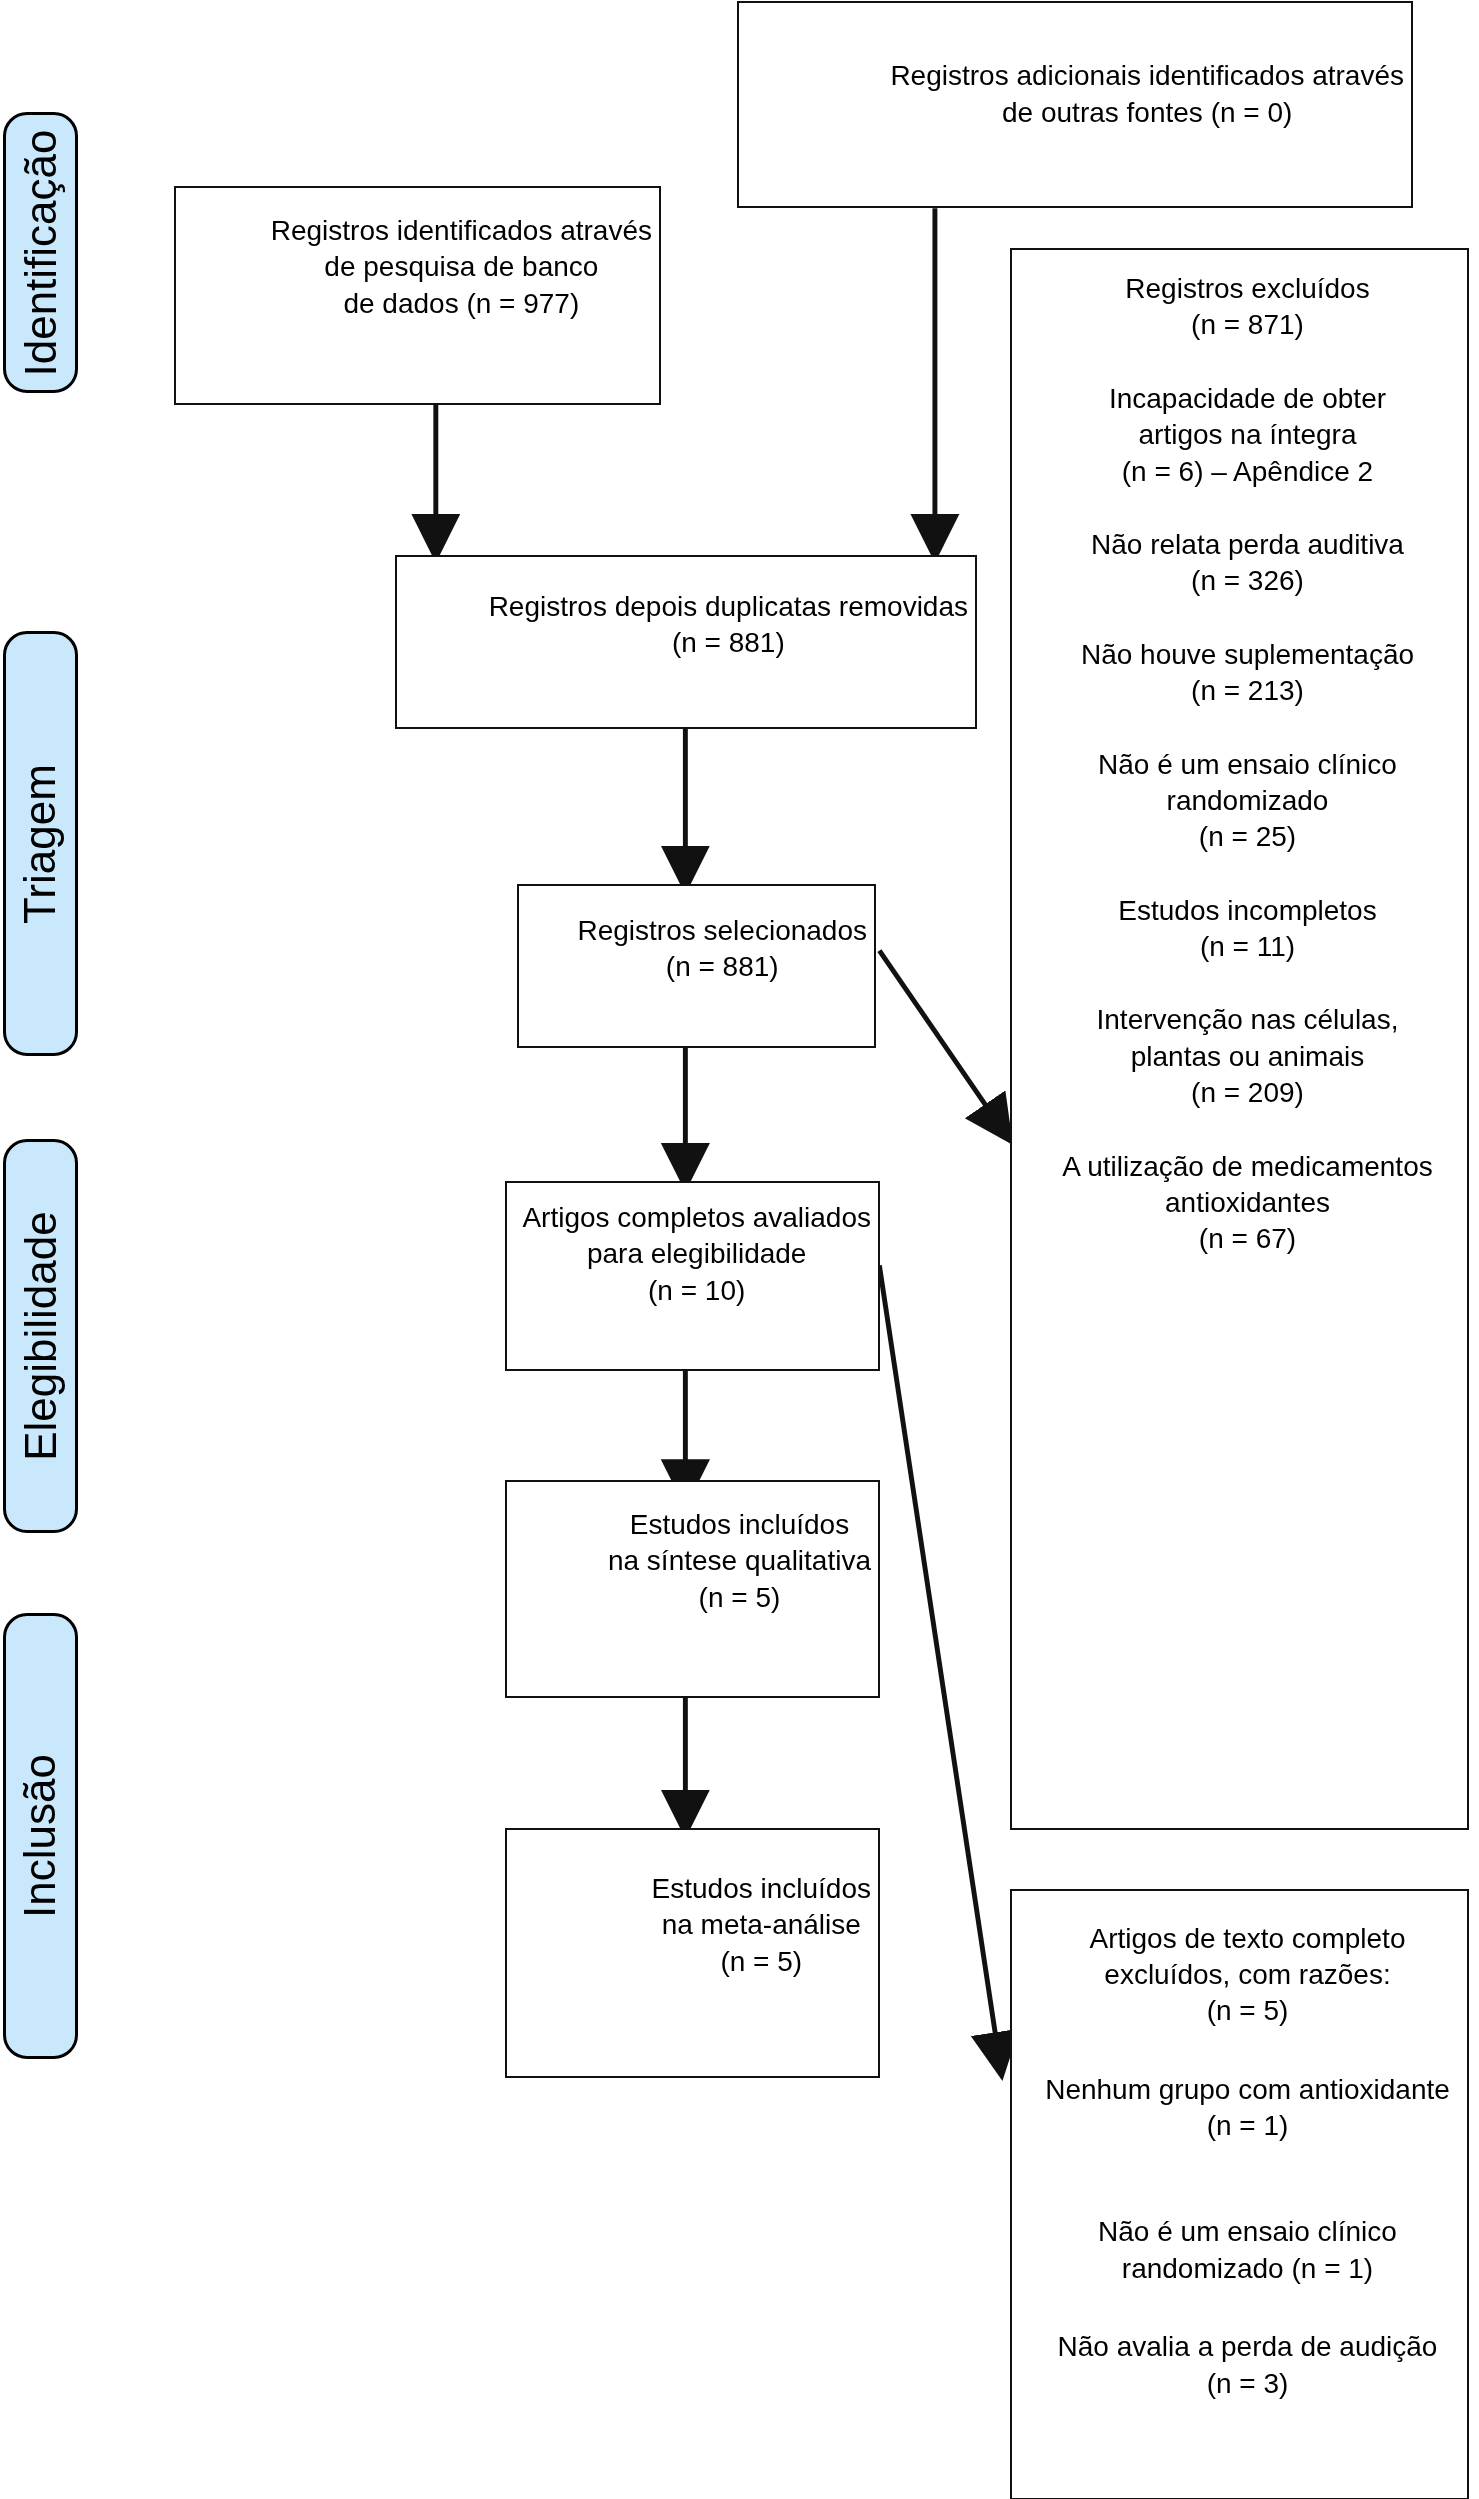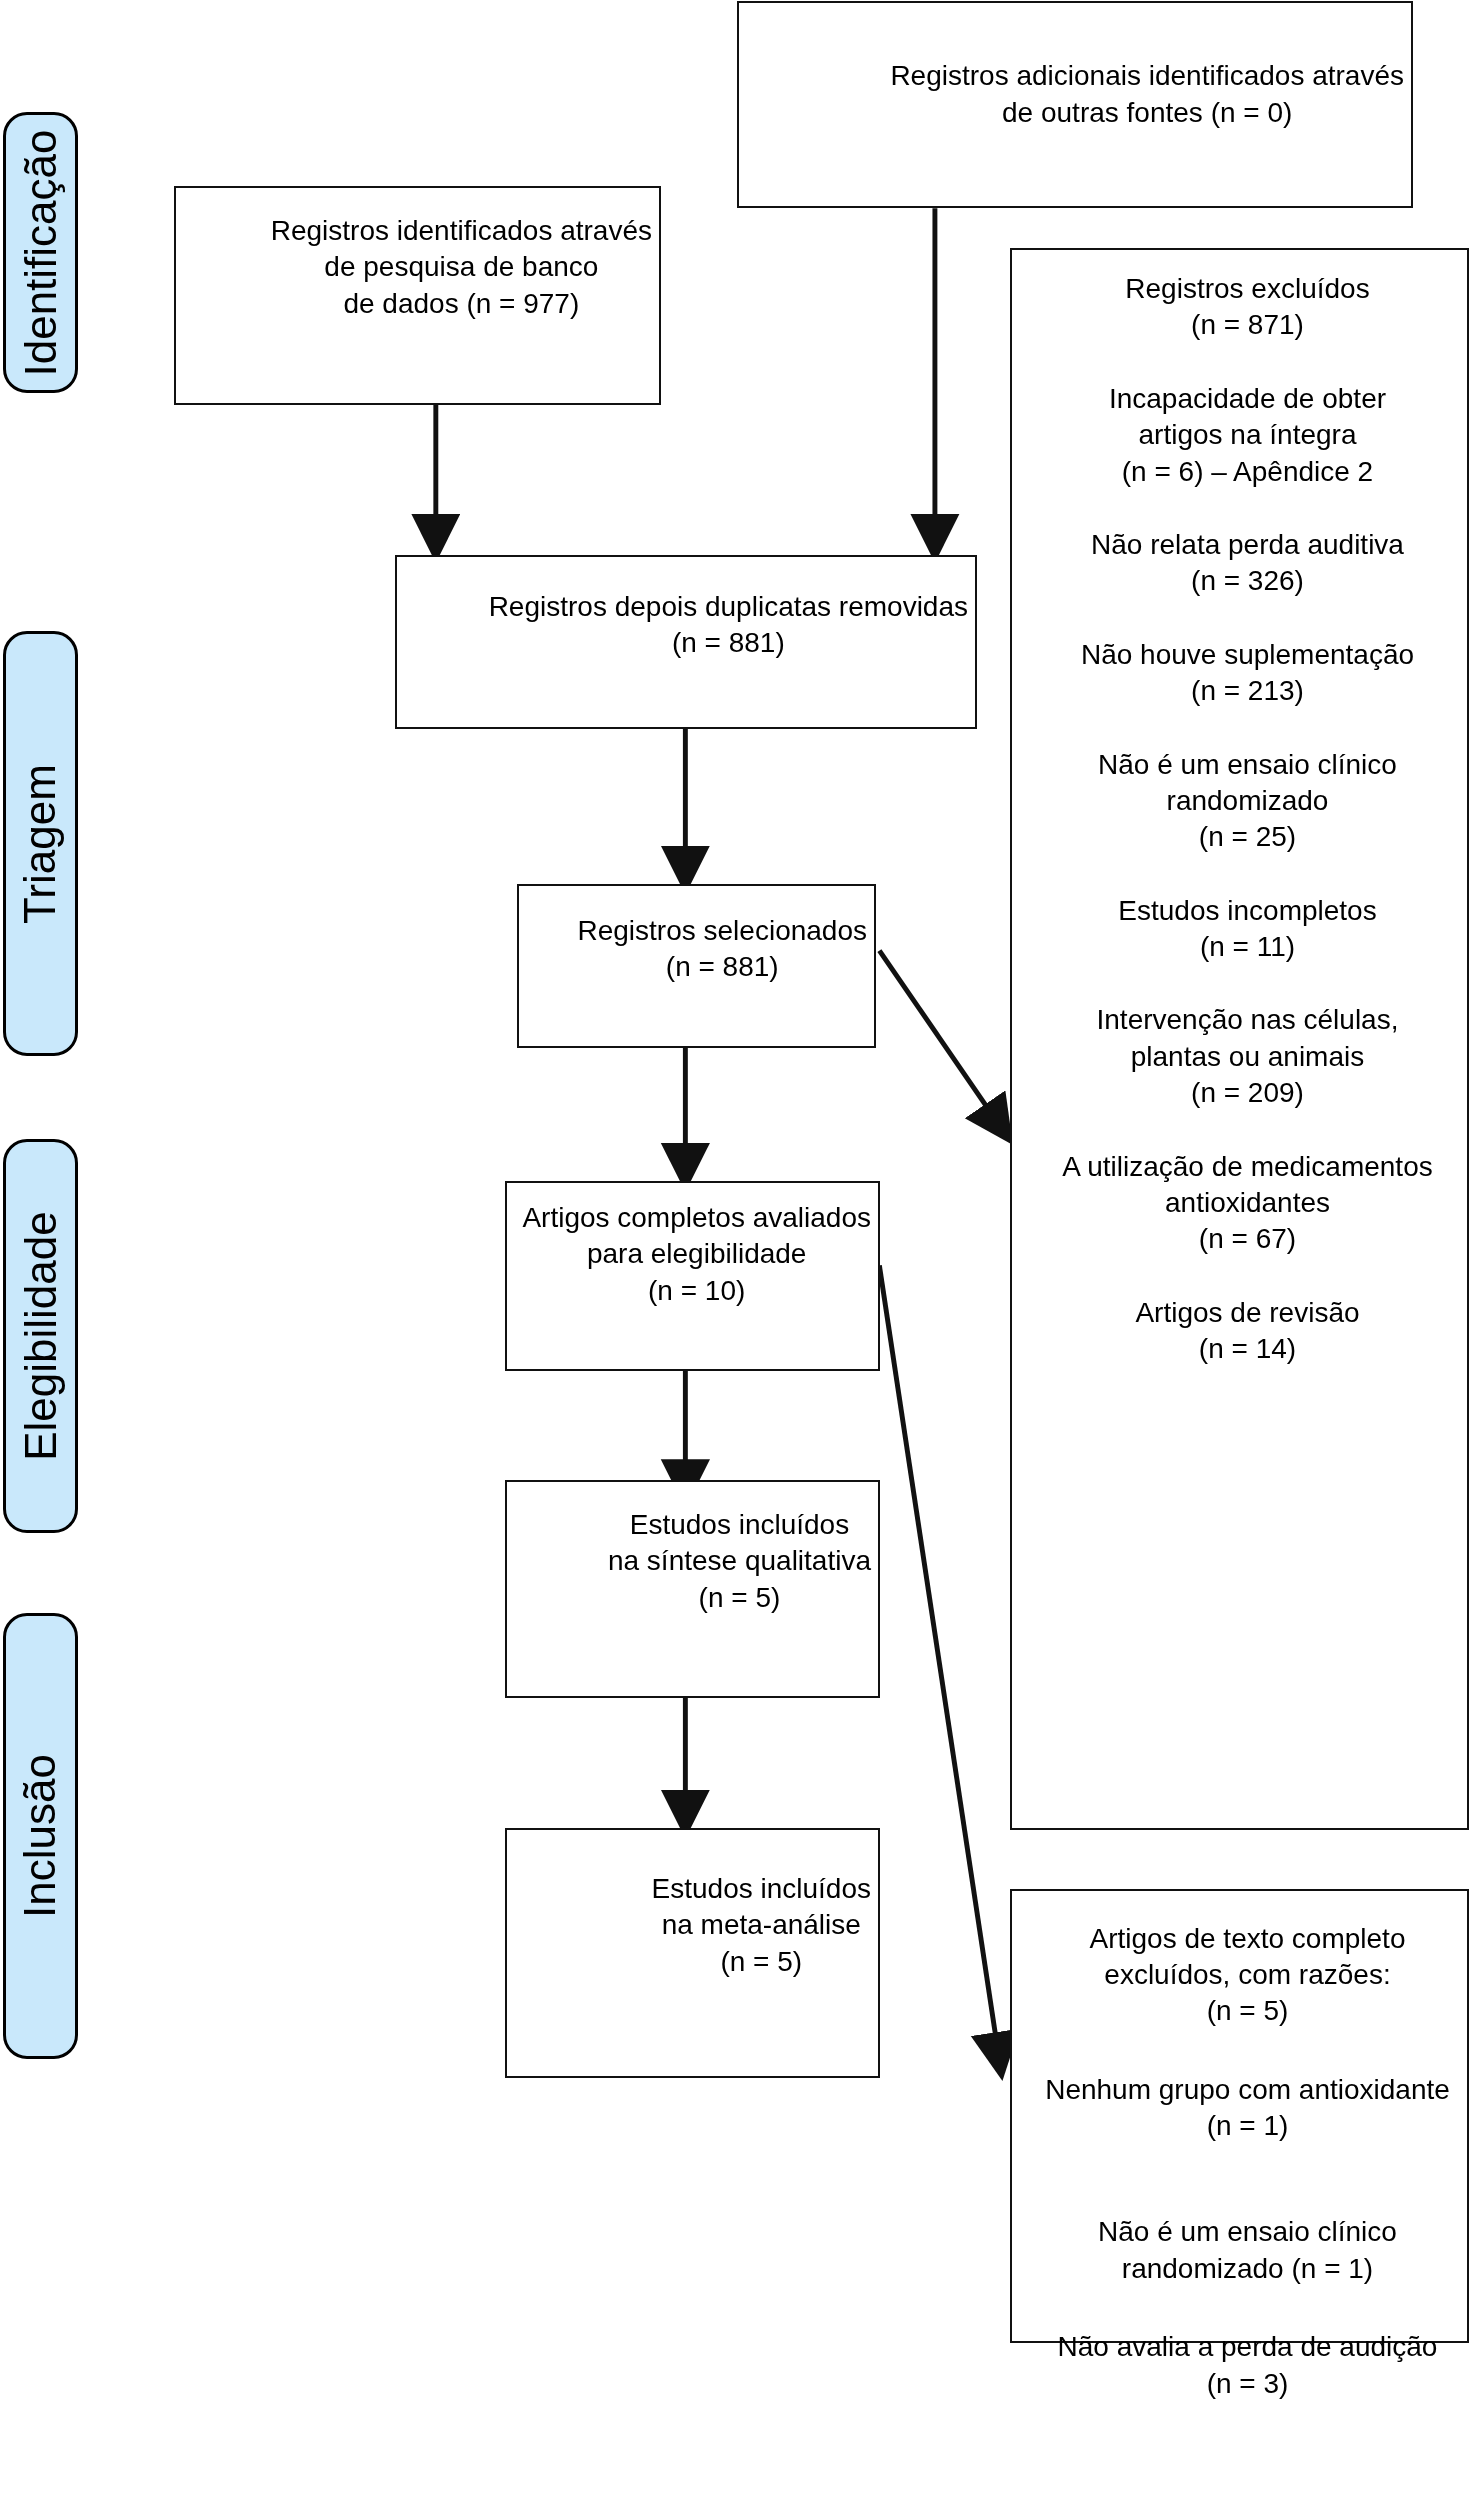--- a/index.html
+++ b/index.html
@@ -123,26 +123,24 @@
 randomizado
 (n = 25)</div>
       <div class="pitem">Estudos incompletos
 (n = 11)</div>
       <div class="pitem">Intervenção nas células,
 plantas ou animais
 (n = 209)</div>
       <div class="pitem">A utilização de medicamentos
 antioxidantes
 (n = 67)</div>
-      <div class="pitem">Artigos de revisão
-(n = 14)</div>
     </div>
   </div>
 
-  <div class="panel" style="left:1010px;top:1889px;width:459px;height:454px;">
+  <div class="panel" style="left:1010px;top:1889px;width:459px;height:611px;">
     <div class="plist" style="padding-top:29.5px;gap:42px;">
       <div class="pitem">Artigos de texto completo
 excluídos, com razões:
 (n = 5)</div>
       <div class="pitem">Nenhum grupo com antioxidante
 (n = 1)</div>
       <div class="pitem" style="margin-top:28px;">Não é um ensaio clínico
 randomizado (n = 1)</div>
       <div class="pitem">Não avalia a perda de audição
 (n = 3)</div>

